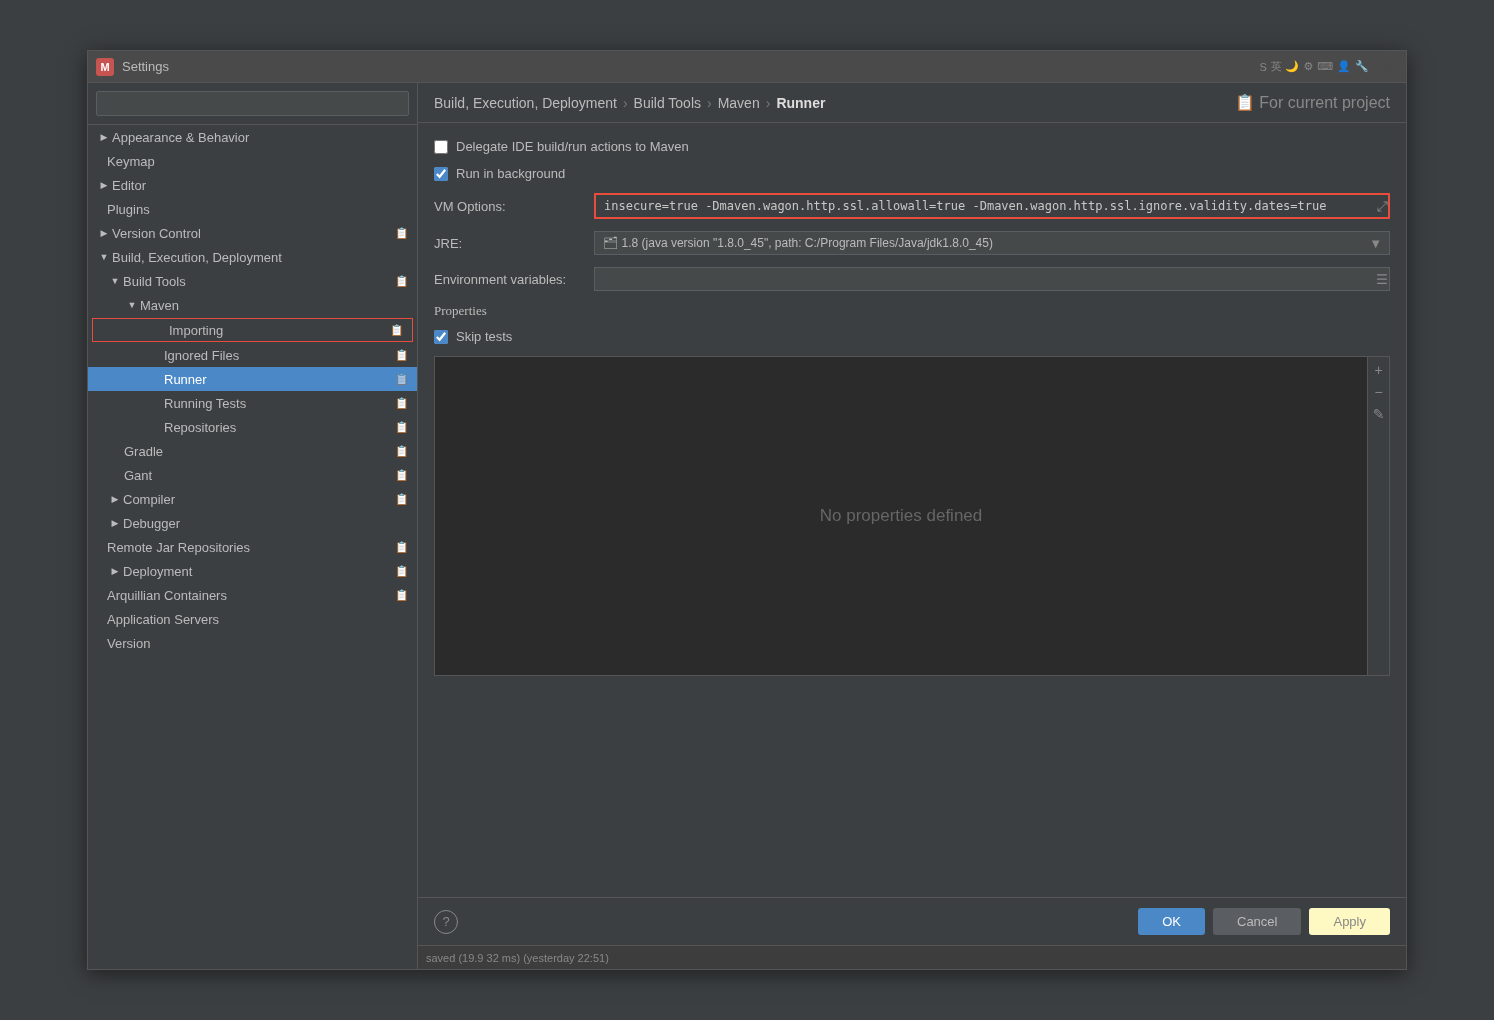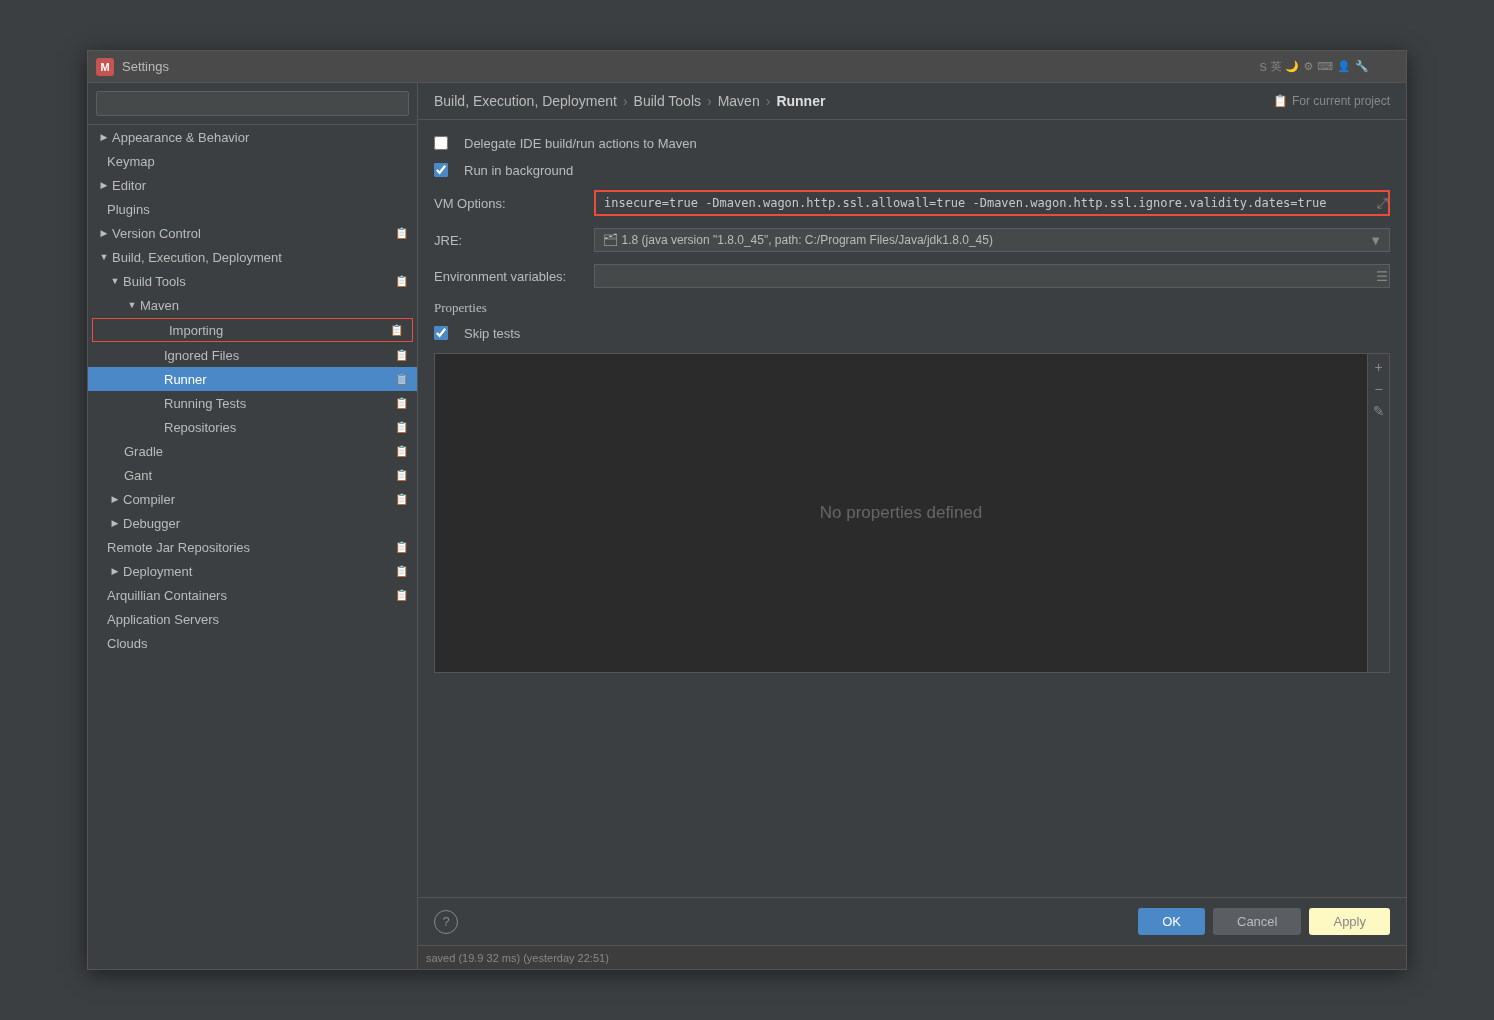--- a/index.html
+++ b/index.html
@@ -125,30 +125,31 @@
     .breadcrumb {
       display: flex;
       align-items: center;
       gap: 6px;
       color: #bbbbbb;
       font-size: 14px;
     }
     .breadcrumb-sep { color: #777; }
     .for-project {
       color: #888;
-      font-size: 12px;
+      font-size: 16px;
     }
     .settings-area {
       flex: 1;
       padding: 16px;
       overflow-y: auto;
     }
     .checkbox-row {
       display: flex;
-      gap: 16px;
+      align-items: center;
+      gap: 8px;
       margin-bottom: 12px;
     }
     .checkbox-row input[type="checkbox"] {
       accent-color: #4a88c7;
       width: 14px;
       height: 14px;
       cursor: pointer;
     }
     .checkbox-label {
       color: #bbbbbb;
@@ -466,21 +467,21 @@
         <span class="right-icon">📋</span>
       </div>
       <div class="tree-item indent-1">
         <span>Arquillian Containers</span>
         <span class="right-icon">📋</span>
       </div>
       <div class="tree-item indent-1">
         <span>Application Servers</span>
       </div>
       <div class="tree-item indent-1">
-        <span>Clouds</span>
+        <span>Version</span>
       </div>
     </div>
 
     <div class="main-content">
 
       <div class="breadcrumb-bar">
         <div class="breadcrumb">
           <span style="font-size:14px;">Build, Execution, Deployment</span>
           <span class="breadcrumb-sep">›</span>
           <span style="font-size:14px;">Build Tools</span>

